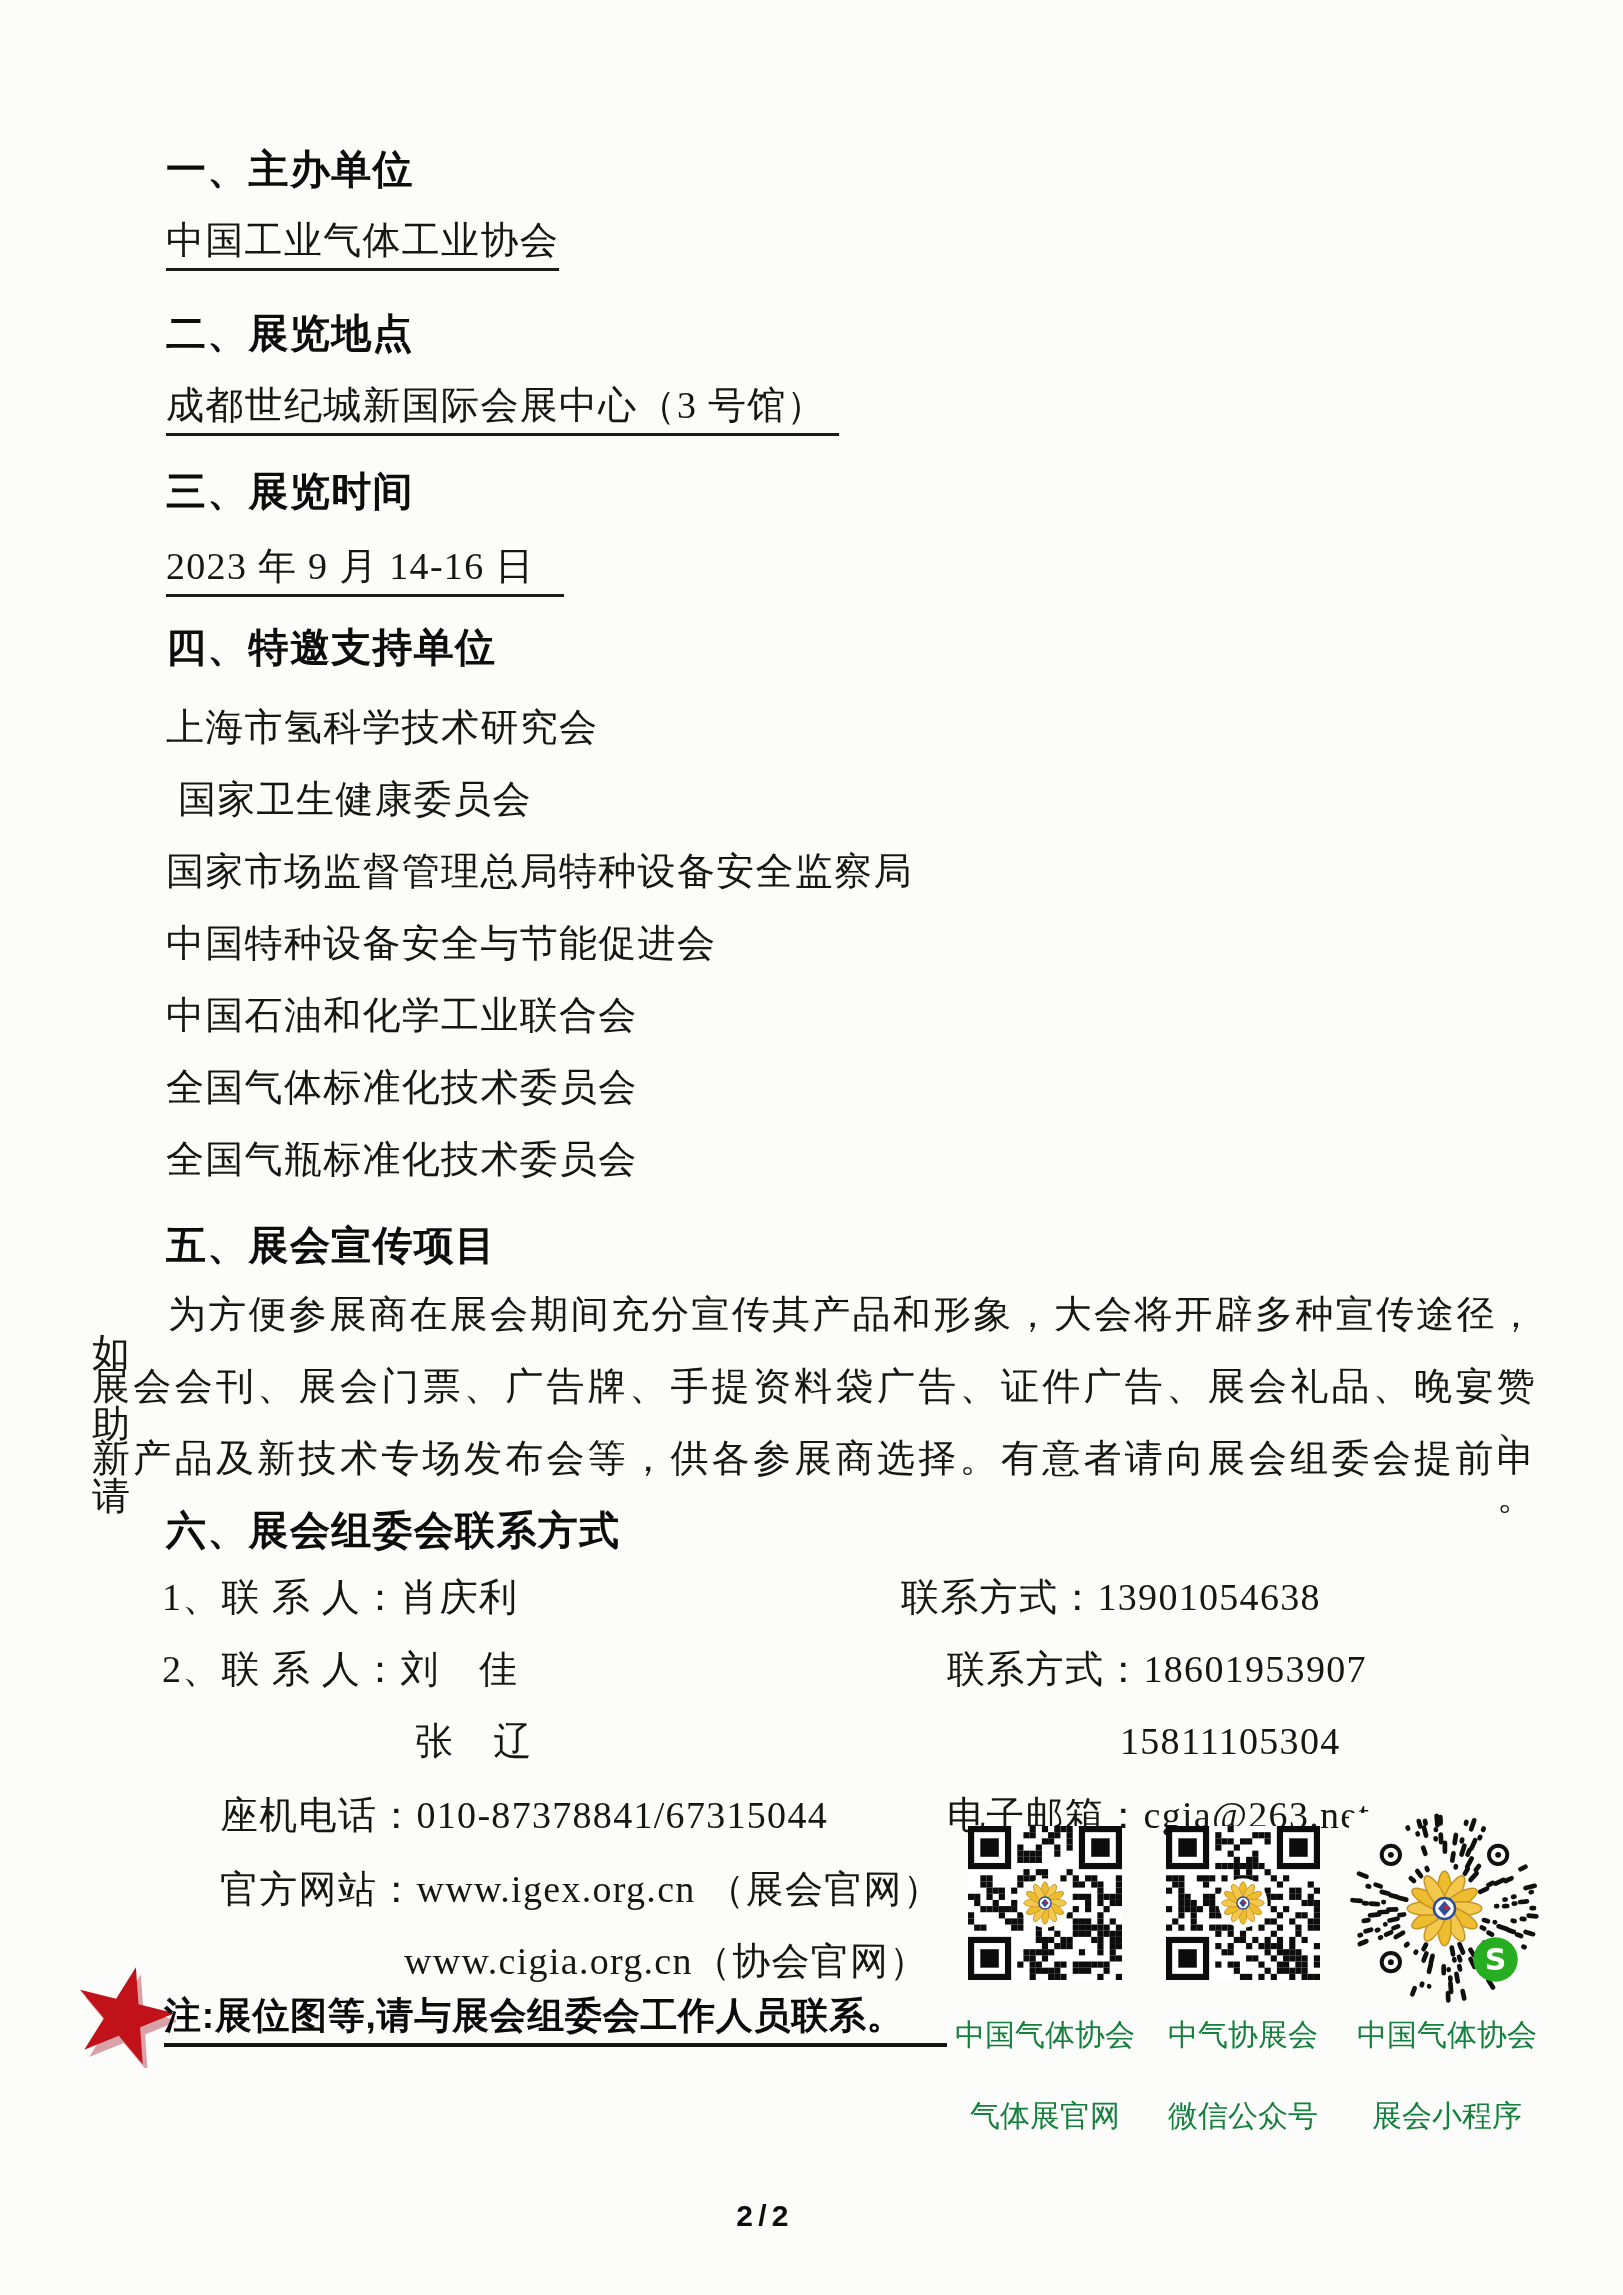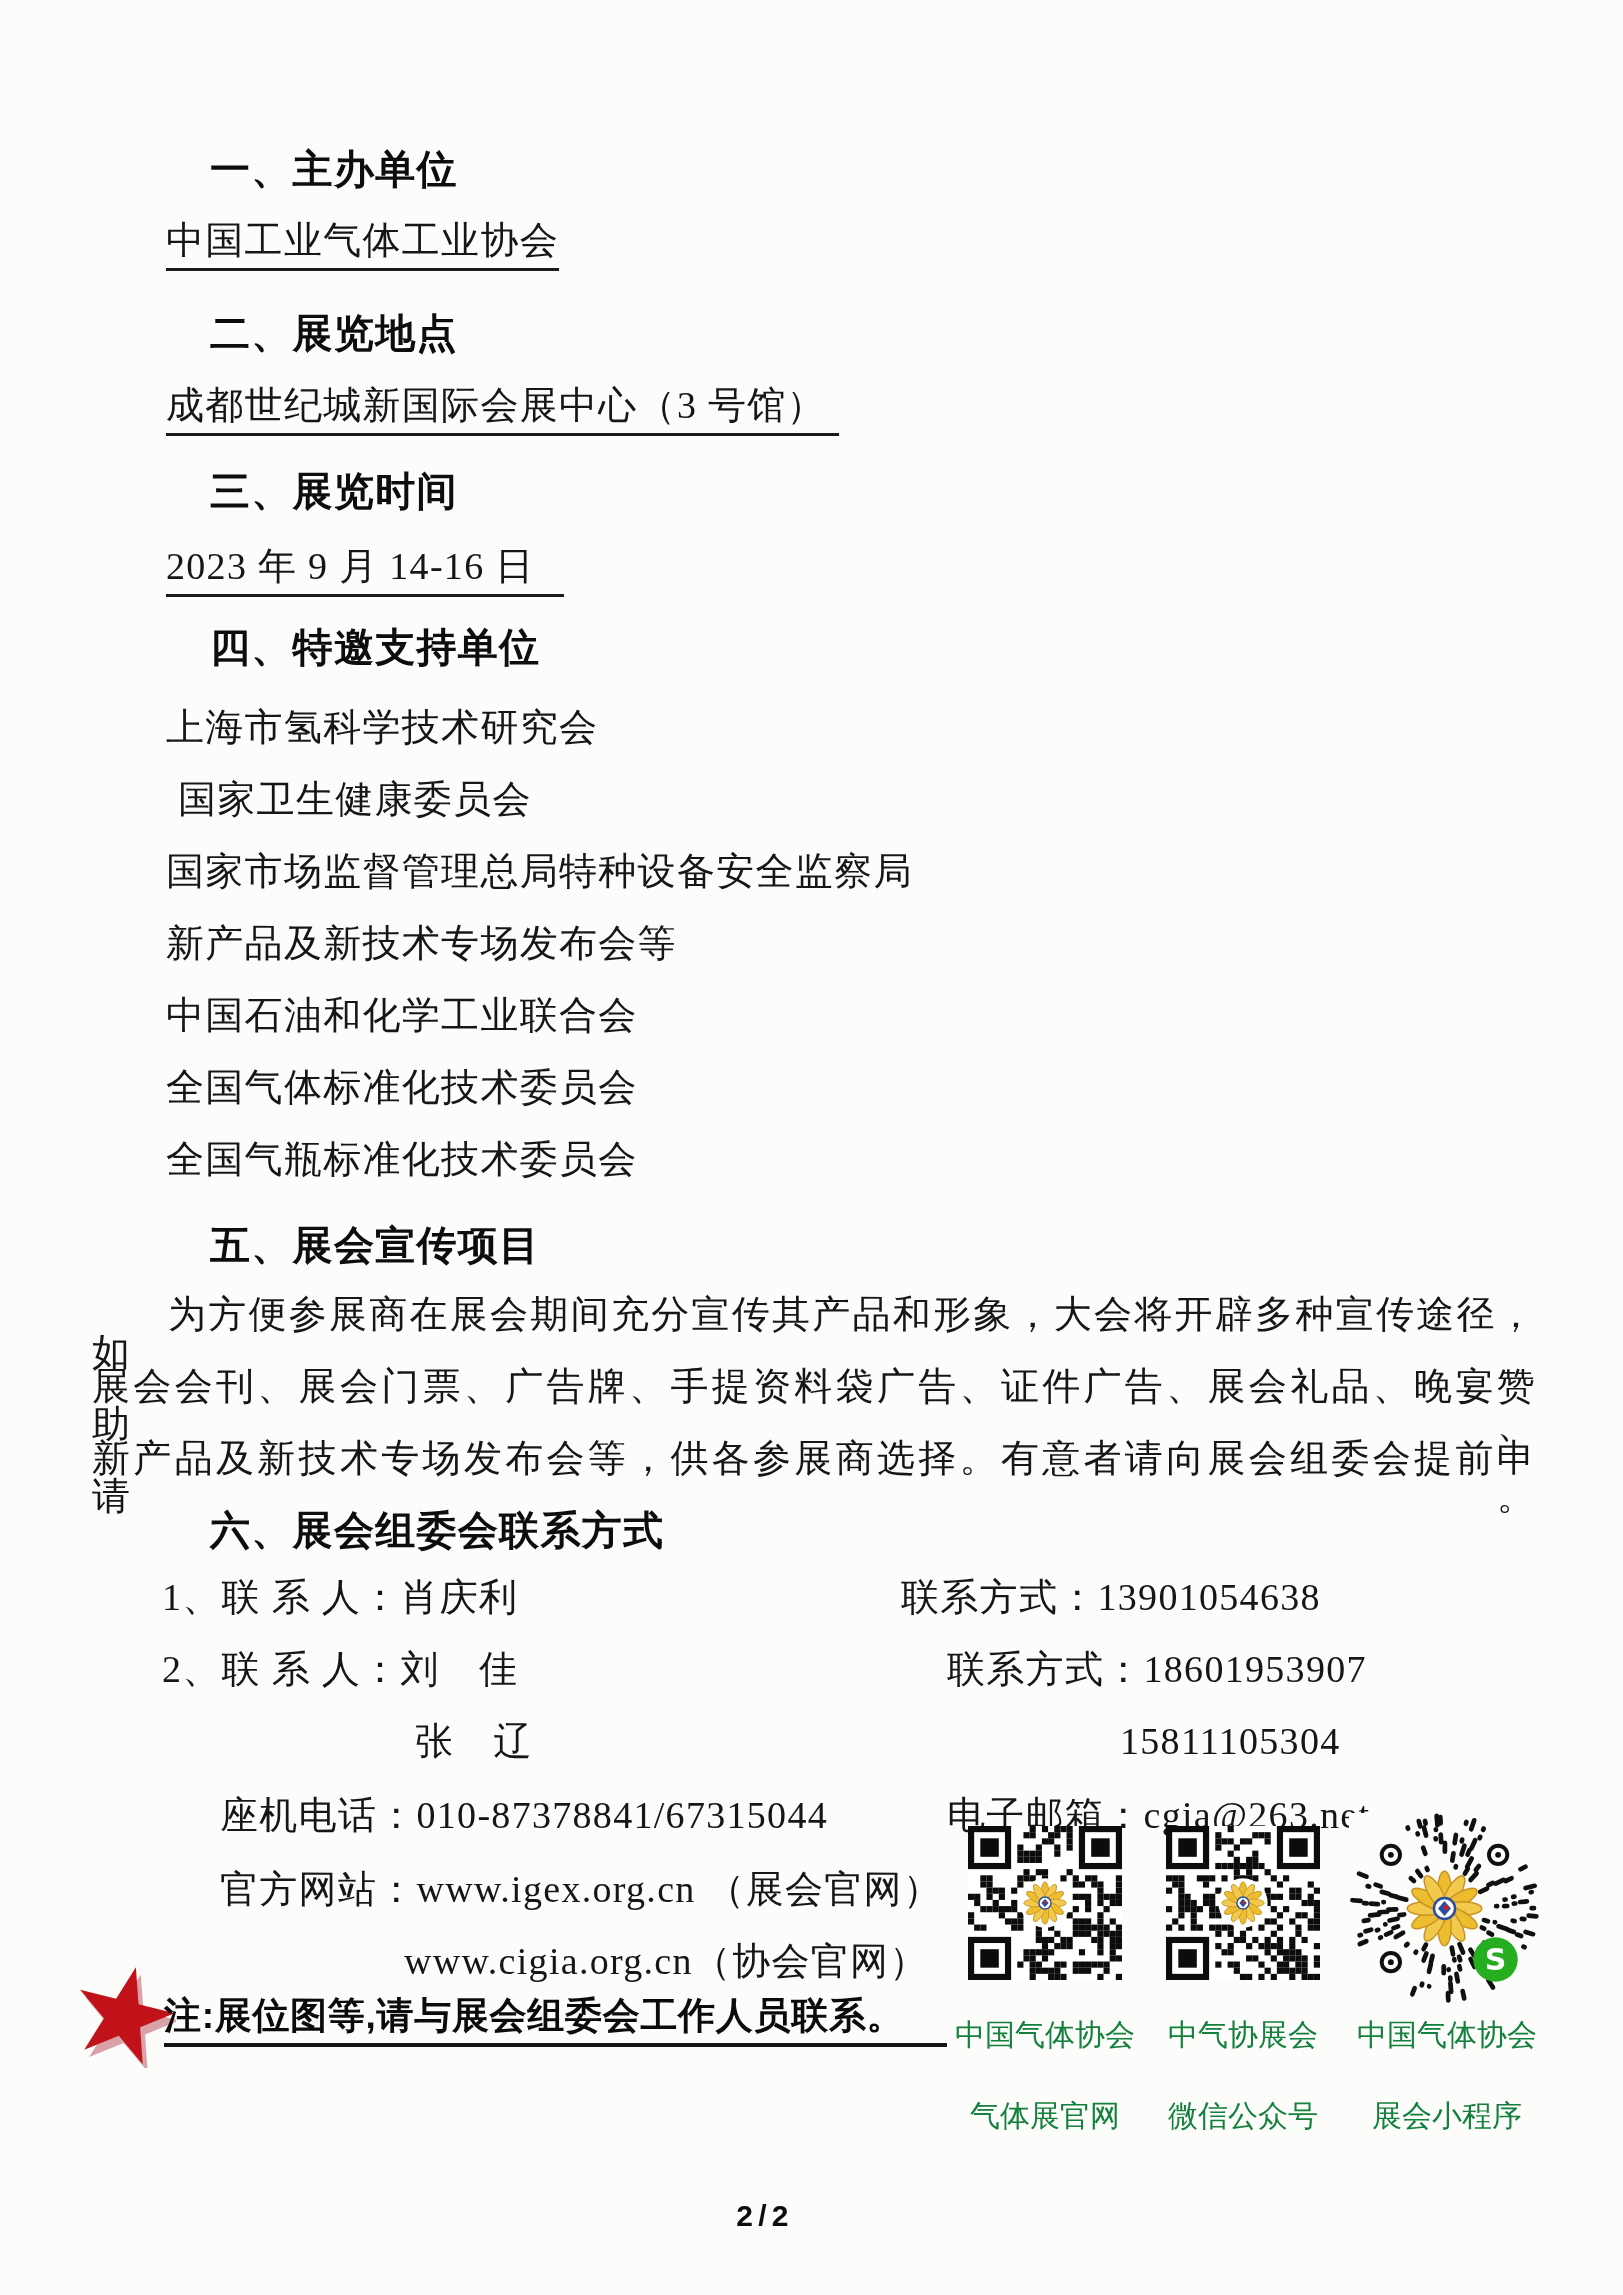--- a/index.html
+++ b/index.html
@@ -3,21 +3,21 @@
 <meta charset="utf-8">
 <style>
   html,body{margin:0;padding:0;background:#777;}
   .page{
     position:relative;width:1623px;height:2295px;margin:0 auto;
     background:#fcfcfb;overflow:hidden;
     font-family:"Liberation Serif","DejaVu Serif",serif;color:#161616;
   }
   .h{
     position:absolute;font-family:"Liberation Sans","DejaVu Sans",sans-serif;
-    font-weight:700;font-size:40px;line-height:1;letter-spacing:1.3px;white-space:nowrap;color:#0d0d0d;margin-left:44px;
+    font-weight:700;font-size:40px;line-height:1;letter-spacing:1.3px;white-space:nowrap;color:#0d0d0d;
   }
   .t{position:absolute;font-size:38px;line-height:1;letter-spacing:1.3px;white-space:nowrap;}
   .u{border-bottom:3.3px solid #1c1c1c;padding-bottom:7.2px;}
   .ext20{padding-right:13px;}
   .ext45{padding-right:29px;}
   .para{
     position:absolute;left:92px;width:1444px;font-size:38px;line-height:1;
     letter-spacing:1.3px;text-align:justify;text-align-last:justify;white-space:normal;
   }
   .qrbox{position:absolute;}
@@ -51,21 +51,21 @@
   <div class="h" style="left:166px;top:313px;">二、展览地点</div>
   <div class="t" style="left:166px;top:386px;"><span class="u ext20">成都世纪城新国际会展中心（3 号馆）</span></div>
 
   <div class="h" style="left:166px;top:471px;">三、展览时间</div>
   <div class="t" style="left:166px;top:547px;"><span class="u ext45">2023 年 9 月 14-16 日</span></div>
 
   <div class="h" style="left:166px;top:627px;">四、特邀支持单位</div>
   <div class="t" style="left:166px;top:708px;">上海市氢科学技术研究会</div>
   <div class="t" style="left:178px;top:780px;text-align:right;">国家卫生健康委员会</div>
   <div class="t" style="left:166px;top:852px;">国家市场监督管理总局特种设备安全监察局</div>
-  <div class="t" style="left:166px;top:924px;">新产品及新技术专场发布会等</div>
+  <div class="t" style="left:166px;top:924px;">中国特种设备安全与节能促进会</div>
   <div class="t" style="left:166px;top:996px;">中国石油和化学工业联合会</div>
   <div class="t" style="left:166px;top:1068px;">全国气体标准化技术委员会</div>
   <div class="t" style="left:166px;top:1140px;">全国气瓶标准化技术委员会</div>
 
   <div class="h" style="left:166px;top:1225px;">五、展会宣传项目</div>
   <div class="para" style="top:1367px;">展会会刊、展会门票、广告牌、手提资料袋广告、证件广告、展会礼品、晚宴赞助、</div>
   <div class="para" style="top:1295px;text-indent:76px;">为方便参展商在展会期间充分宣传其产品和形象，大会将开辟多种宣传途径，如</div>
   <div class="para" style="top:1439px;">新产品及新技术专场发布会等，供各参展商选择。有意者请向展会组委会提前申请。</div>
 
   <div class="h" style="left:166px;top:1510px;">六、展会组委会联系方式</div>

